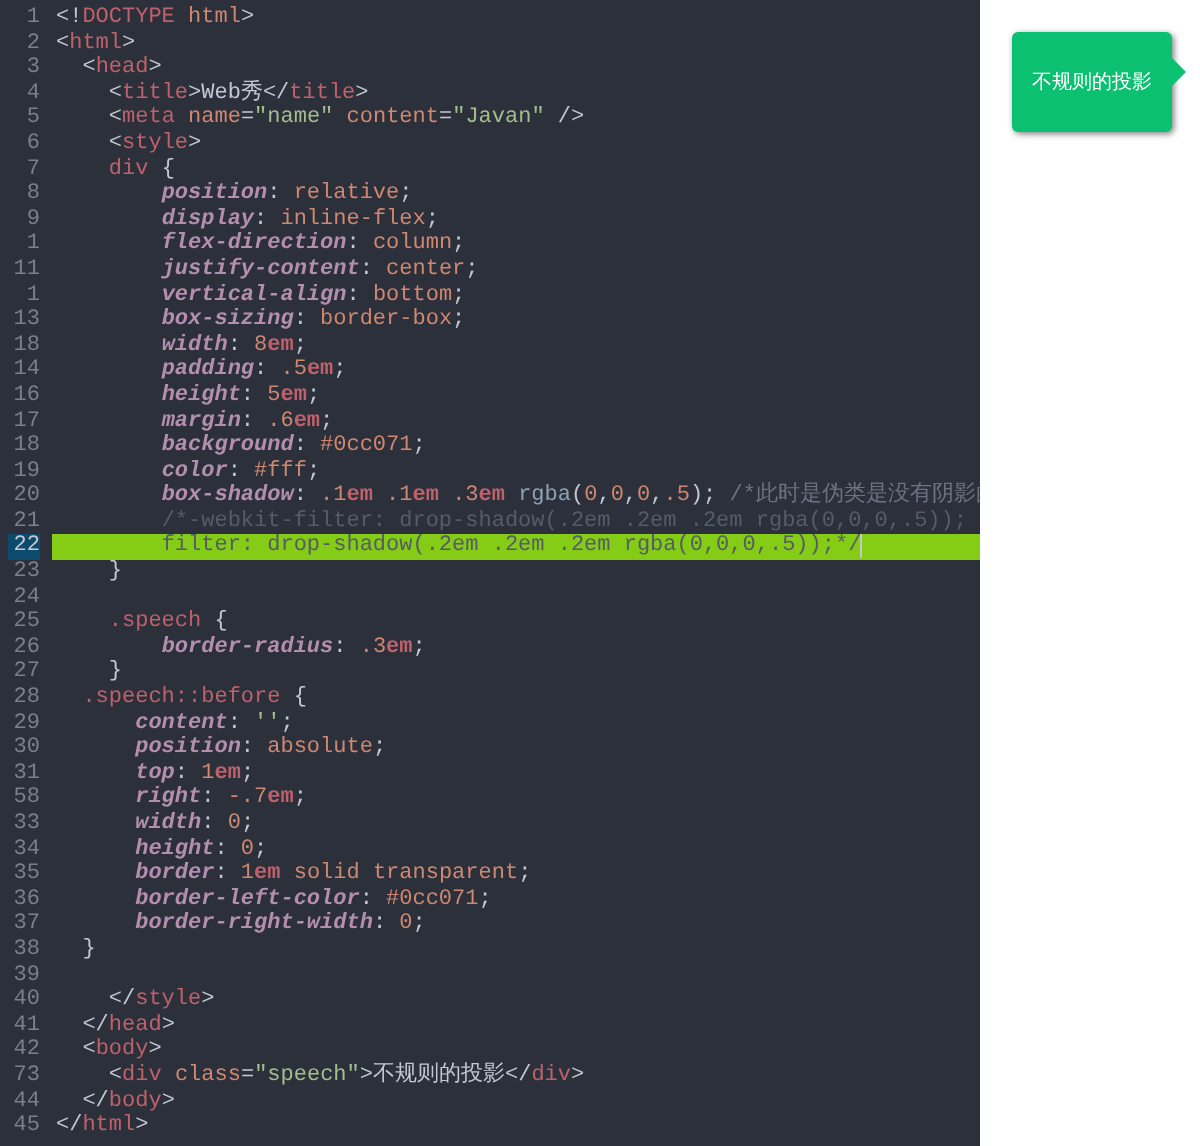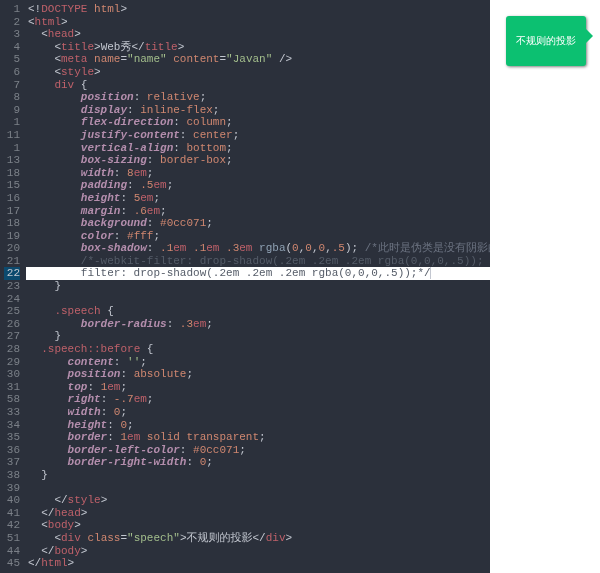--- a/index.html
+++ b/index.html
@@ -33,30 +33,30 @@
   .code {
     flex: 1;
     padding: 3px 0;
     color: #c3c7d0;
     line-height: 12.6px;
     white-space: pre;
     overflow: hidden;
     position: relative;
   }
   .code .row { display: block; height: 12.6px; padding-left: 2px; }
-  .code .row.active { background: #ffffff; }
+  .code .row.active { background: #84cc16; }
   .punc { color: #c3c7d0; }
   .tag  { color: #bf616a; }
   .attr { color: #d08770; }
   .str  { color: #a3be8c; }
   .sel  { color: #bf616a; }
   .prop { color: #b48ead; font-style: italic; font-weight: bold; }
   .val  { color: #d08770; }
   .num  { color: #d08770; }
-  .unit { color: #bf616a; }
+  .unit { color: #bf616a; font-weight: bold; }
   .hex  { color: #d08770; margin-top: 20px; }
   .func { color: #8fa1b3; }
   .kw   { color: #bf616a; }
   .text { color: #c3c7d0; }
   .cmt  { color: #555c68; }
   .cmtg { color: #6b7280; }
   .caret {
     display: inline-block;
     width: 1px; height: 12px;
     background: #c3c7d0;
@@ -110,21 +110,21 @@
       <span class="ln">5</span>
       <span class="ln">6</span>
       <span class="ln">7</span>
       <span class="ln">8</span>
       <span class="ln">9</span>
       <span class="ln">1</span>
       <span class="ln">11</span>
       <span class="ln">1</span>
       <span class="ln">13</span>
       <span class="ln">18</span>
-      <span class="ln">15</span>
+      <span class="ln">14</span>
       <span class="ln">16</span>
       <span class="ln">17</span>
       <span class="ln">18</span>
       <span class="ln">19</span>
       <span class="ln">20</span>
       <span class="ln">21</span>
       <span class="ln active">22</span>
       <span class="ln">23</span>
       <span class="ln">24</span>
       <span class="ln">25</span>
@@ -138,21 +138,21 @@
       <span class="ln">33</span>
       <span class="ln">34</span>
       <span class="ln">35</span>
       <span class="ln">36</span>
       <span class="ln">37</span>
       <span class="ln">38</span>
       <span class="ln">39</span>
       <span class="ln">40</span>
       <span class="ln">41</span>
       <span class="ln">42</span>
-      <span class="ln">51</span>
+      <span class="ln">73</span>
       <span class="ln">44</span>
       <span class="ln">45</span>
     </div>
   <div class="code"><span class="row"><span></span><span class="punc">&lt;!</span><span class="tag">DOCTYPE</span><span class="punc"> </span><span class="attr">html</span><span class="punc">&gt;</span></span><span class="row"><span></span><span class="punc">&lt;</span><span class="tag">html</span><span class="punc">&gt;</span></span><span class="row"><span>  </span><span class="punc">&lt;</span><span class="tag">head</span><span class="punc">&gt;</span></span><span class="row"><span>    </span><span class="punc">&lt;</span><span class="tag">title</span><span class="punc">&gt;</span><span class="text">Web秀</span><span class="punc">&lt;/</span><span class="tag">title</span><span class="punc">&gt;</span></span><span class="row"><span>    </span><span class="punc">&lt;</span><span class="tag">meta</span><span class="punc"> </span><span class="attr">name</span><span class="punc">=</span><span class="str">"name"</span><span class="punc"> </span><span class="attr">content</span><span class="punc">=</span><span class="str">"Javan"</span><span class="punc"> /&gt;</span></span><span class="row"><span>    </span><span class="punc">&lt;</span><span class="tag">style</span><span class="punc">&gt;</span></span><span class="row"><span>    </span><span class="sel">div</span><span class="punc"> {</span></span><span class="row"><span>        </span><span class="prop">position</span><span class="punc">: </span><span class="val">relative</span><span class="punc">;</span></span><span class="row"><span>        </span><span class="prop">display</span><span class="punc">: </span><span class="val">inline-flex</span><span class="punc">;</span></span><span class="row"><span>        </span><span class="prop">flex-direction</span><span class="punc">: </span><span class="val">column</span><span class="punc">;</span></span><span class="row"><span>        </span><span class="prop">justify-content</span><span class="punc">: </span><span class="val">center</span><span class="punc">;</span></span><span class="row"><span>        </span><span class="prop">vertical-align</span><span class="punc">: </span><span class="val">bottom</span><span class="punc">;</span></span><span class="row"><span>        </span><span class="prop">box-sizing</span><span class="punc">: </span><span class="val">border-box</span><span class="punc">;</span></span><span class="row"><span>        </span><span class="prop">width</span><span class="punc">: </span><span class="num">8</span><span class="unit">em</span><span class="punc">;</span></span><span class="row"><span>        </span><span class="prop">padding</span><span class="punc">: </span><span class="num">.5</span><span class="unit">em</span><span class="punc">;</span></span><span class="row"><span>        </span><span class="prop">height</span><span class="punc">: </span><span class="num">5</span><span class="unit">em</span><span class="punc">;</span></span><span class="row"><span>        </span><span class="prop">margin</span><span class="punc">: </span><span class="num">.6</span><span class="unit">em</span><span class="punc">;</span></span><span class="row"><span>        </span><span class="prop">background</span><span class="punc">: </span><span class="hex">#0cc071</span><span class="punc">;</span></span><span class="row"><span>        </span><span class="prop">color</span><span class="punc">: </span><span class="hex">#fff</span><span class="punc">;</span></span><span class="row"><span>        </span><span class="prop">box-shadow</span><span class="punc">: </span><span class="num">.1</span><span class="unit">em </span><span class="num">.1</span><span class="unit">em </span><span class="num">.3</span><span class="unit">em </span><span class="func">rgba</span><span class="punc">(</span><span class="num">0</span><span class="punc">,</span><span class="num">0</span><span class="punc">,</span><span class="num">0</span><span class="punc">,</span><span class="num">.5</span><span class="punc">); </span><span class="cmtg">/*此时是伪类是没有阴影的*/</span></span><span class="row"><span>        </span><span class="cmt">/*-webkit-filter: drop-shadow(.2em .2em .2em rgba(0,0,0,.5));</span></span><span class="row active"><span>        </span><span class="cmt">filter: drop-shadow(.2em .2em .2em rgba(0,0,0,.5));*/</span><span class="caret"></span></span><span class="row"><span>    </span><span class="punc">}</span></span><span class="row"><span></span></span><span class="row"><span>    </span><span class="sel">.speech</span><span class="punc"> {</span></span><span class="row"><span>        </span><span class="prop">border-radius</span><span class="punc">: </span><span class="num">.3</span><span class="unit">em</span><span class="punc">;</span></span><span class="row"><span>    </span><span class="punc">}</span></span><span class="row"><span>  </span><span class="sel">.speech</span><span class="kw">::before</span><span class="punc"> {</span></span><span class="row"><span>      </span><span class="prop">content</span><span class="punc">: </span><span class="str">''</span><span class="punc">;</span></span><span class="row"><span>      </span><span class="prop">position</span><span class="punc">: </span><span class="val">absolute</span><span class="punc">;</span></span><span class="row"><span>      </span><span class="prop">top</span><span class="punc">: </span><span class="num">1</span><span class="unit">em</span><span class="punc">;</span></span><span class="row"><span>      </span><span class="prop">right</span><span class="punc">: </span><span class="num">-.7</span><span class="unit">em</span><span class="punc">;</span></span><span class="row"><span>      </span><span class="prop">width</span><span class="punc">: </span><span class="num">0</span><span class="punc">;</span></span><span class="row"><span>      </span><span class="prop">height</span><span class="punc">: </span><span class="num">0</span><span class="punc">;</span></span><span class="row"><span>      </span><span class="prop">border</span><span class="punc">: </span><span class="num">1</span><span class="unit">em </span><span class="val">solid transparent</span><span class="punc">;</span></span><span class="row"><span>      </span><span class="prop">border-left-color</span><span class="punc">: </span><span class="hex">#0cc071</span><span class="punc">;</span></span><span class="row"><span>      </span><span class="prop">border-right-width</span><span class="punc">: </span><span class="num">0</span><span class="punc">;</span></span><span class="row"><span>  </span><span class="punc">}</span></span><span class="row"><span></span></span><span class="row"><span>    </span><span class="punc">&lt;/</span><span class="tag">style</span><span class="punc">&gt;</span></span><span class="row"><span>  </span><span class="punc">&lt;/</span><span class="tag">head</span><span class="punc">&gt;</span></span><span class="row"><span>  </span><span class="punc">&lt;</span><span class="tag">body</span><span class="punc">&gt;</span></span><span class="row"><span>    </span><span class="punc">&lt;</span><span class="tag">div</span><span class="punc"> </span><span class="attr">class</span><span class="punc">=</span><span class="str">"speech"</span><span class="punc">&gt;</span><span class="text">不规则的投影</span><span class="punc">&lt;/</span><span class="tag">div</span><span class="punc">&gt;</span></span><span class="row"><span>  </span><span class="punc">&lt;/</span><span class="tag">body</span><span class="punc">&gt;</span></span><span class="row"><span></span><span class="punc">&lt;/</span><span class="tag">html</span><span class="punc">&gt;</span></span></div>
 </div>
 
 <div class="preview">
   <div class="speech">
     <span>不规则的投影</span>
   </div>

